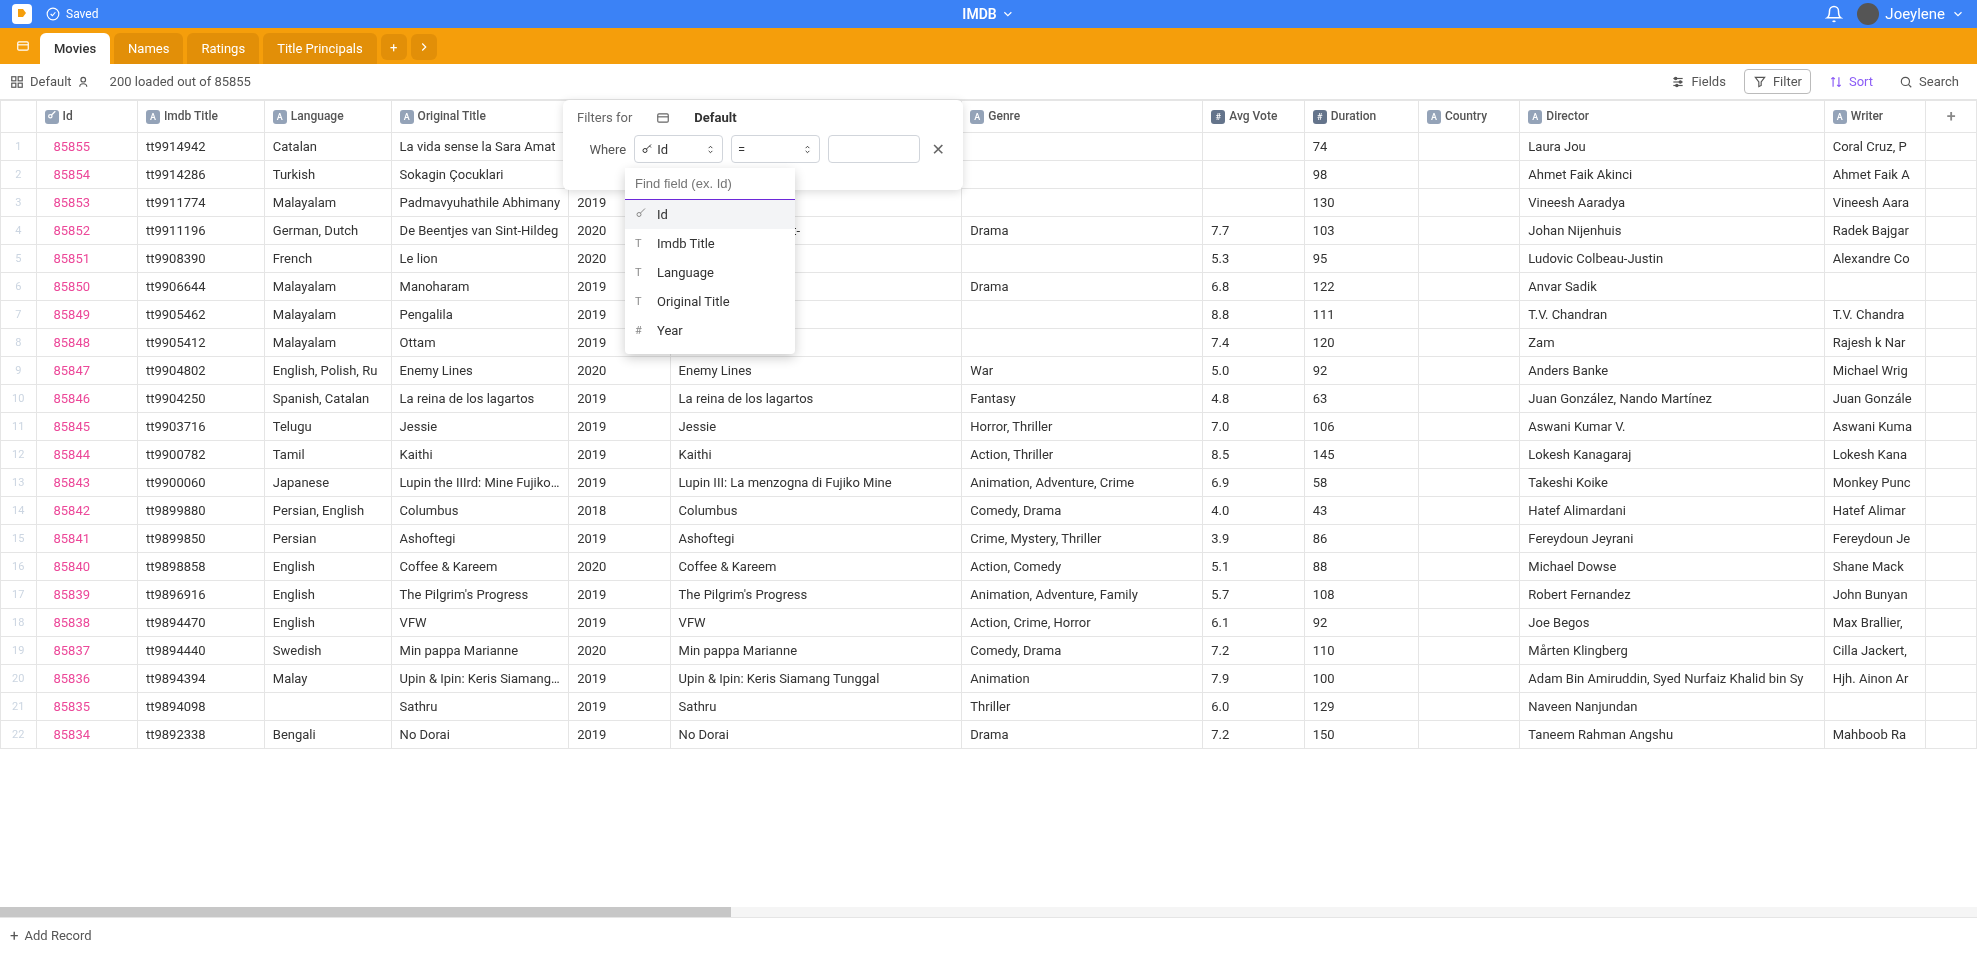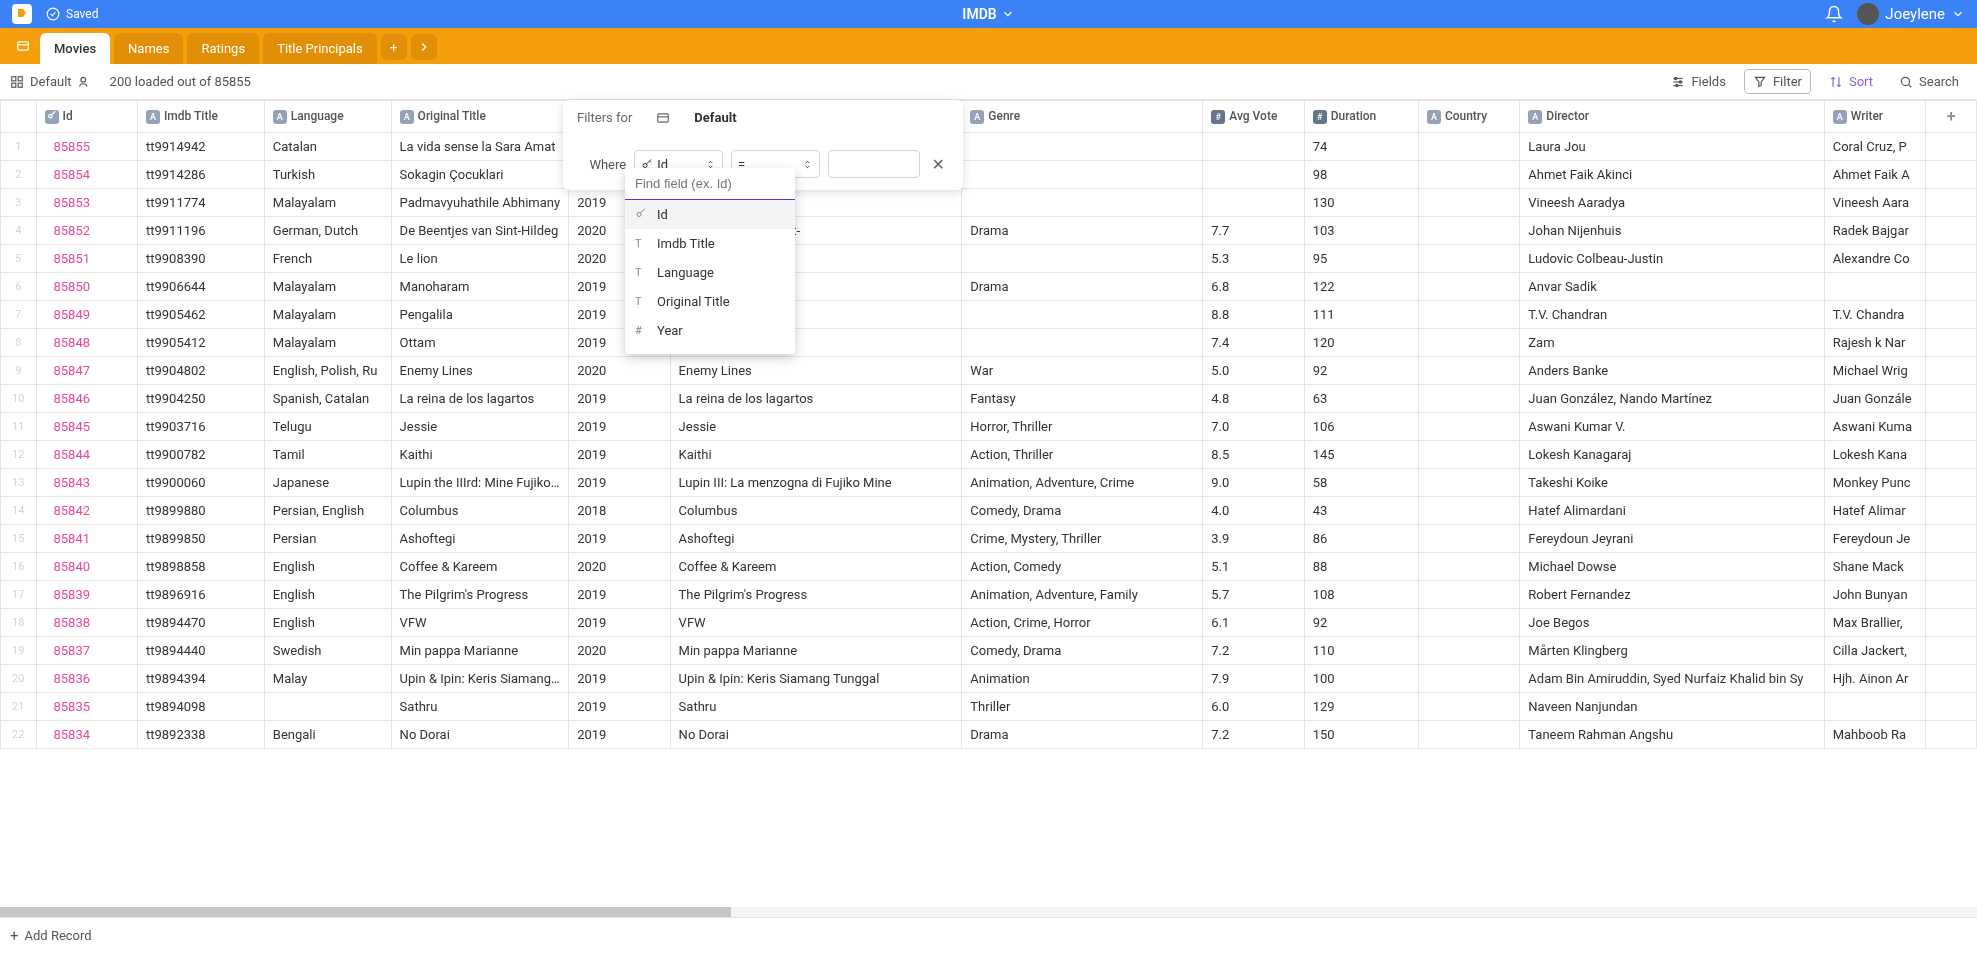--- a/index.html
+++ b/index.html
@@ -35,21 +35,21 @@
 th .hicon { display:inline-block; width:14px; height:14px; background:#94a3b8; border-radius:3px; margin-right:4px; vertical-align:middle; font-size:9px; text-align:center; line-height:14px; color:#fff; }
 th .hicon.num { background:#64748b; }
 td { border:1px solid #e5e5e5; padding:6px 8px; font-size:13px; color:#333; white-space:nowrap; overflow:hidden; text-overflow:ellipsis; height:28px; }
 td.rownum { color:#cbd5e1; text-align:center; font-size:11px; }
 td.idcell { color:#ec4899;padding-left:17px; }
 th.rownum { width:28px; }
 th.addcol { width:40px; text-align:center; font-size:16px; color:#888; cursor:pointer; }
 col.c-id{width:80px}col.c-imdb{width:100px}col.c-lang{width:100px}col.c-orig{width:140px}col.c-year{width:80px}col.c-title{width:230px}col.c-genre{width:190px}col.c-avg{width:80px}col.c-dur{width:90px}col.c-country{width:80px}col.c-dir{width:240px}col.c-writer{width:80px}
 
 .filterpanel { position:absolute; left:563px; top:100px; width:400px; height:90px; background:#fff; box-shadow:0 2px 10px rgba(0,0,0,0.15); border-radius:6px; z-index:10; padding:10px 14px; }
-.filterpanel .fptitle { font-size:13px; color:#666; display:flex; align-items:center; gap:24px; margin-bottom:25px; }
+.filterpanel .fptitle { font-size:13px; color:#666; display:flex; align-items:center; gap:24px; margin-bottom:10px; }
 .filterpanel .fptitle b { color:#333; }
 .filterpanel .row { display:flex; align-items:center; gap:8px; }
 .filterpanel .lbl { font-size:13px; color:#555; width:50px; text-align:right; }
 .filterpanel .sel { border:1px solid #d1d5db; border-radius:4px; padding:4px 6px; display:flex; align-items:center; gap:4px; background:#fff; height:28px; }
 .filterpanel .selwide { width:90px; }
 .filterpanel .selop { width:90px; }
 .filterpanel .txt { border:1px solid #d1d5db; border-radius:4px; height:28px; width:92px; padding:0 6px; }
 .filterpanel .close { margin-left:auto; font-size:16px; cursor:pointer; color:#666; padding:4px; }
 .filterpanel .addf { color:#2563eb; font-size:13px; margin-top:8px; margin-left:60px; cursor:pointer; display:flex; align-items:center; gap:4px;}
 
@@ -409,21 +409,21 @@
         </tr>
         <tr>
           <td class="rownum">13</td>
           <td class="idcell">85843</td>
           <td>tt9900060</td>
           <td>Japanese</td>
           <td>Lupin the IIIrd: Mine Fujiko n</td>
           <td>2019</td>
           <td>Lupin III: La menzogna di Fujiko Mine</td>
           <td>Animation, Adventure, Crime</td>
-          <td>9.0</td>
+          <td>6.9</td>
           <td>58</td>
           <td></td>
           <td>Takeshi Koike</td>
           <td>Monkey Punc</td>
           <td></td>
         </tr>
         <tr>
           <td class="rownum">14</td>
           <td class="idcell">85842</td>
           <td>tt9899880</td>

